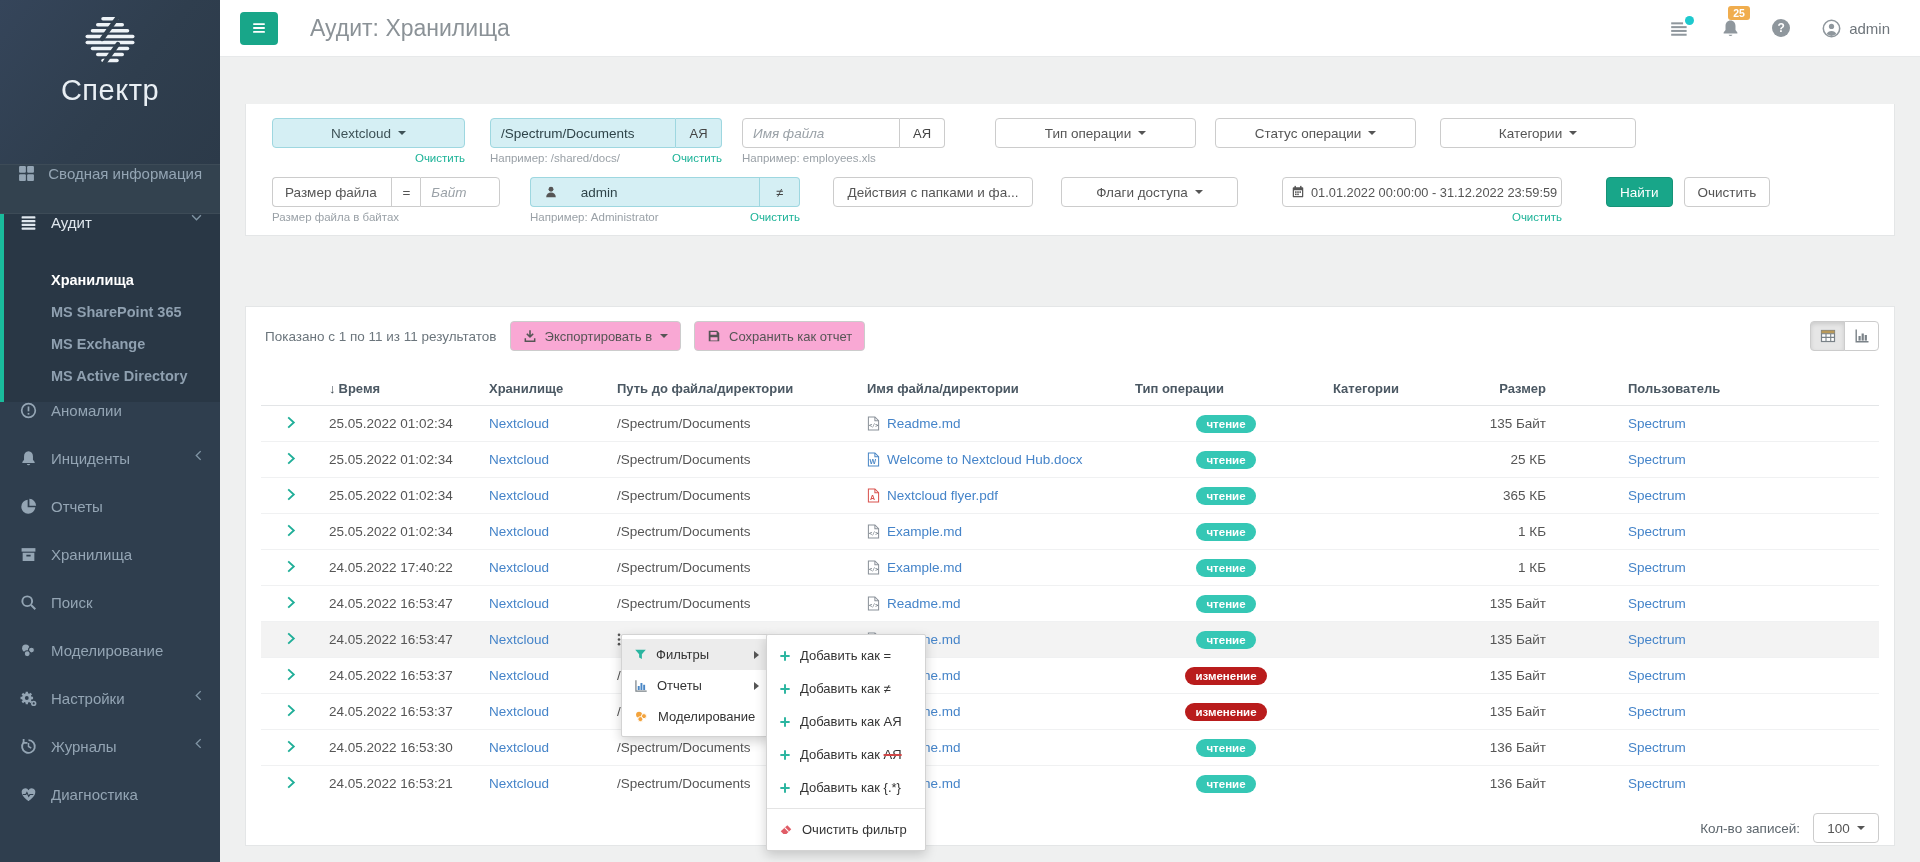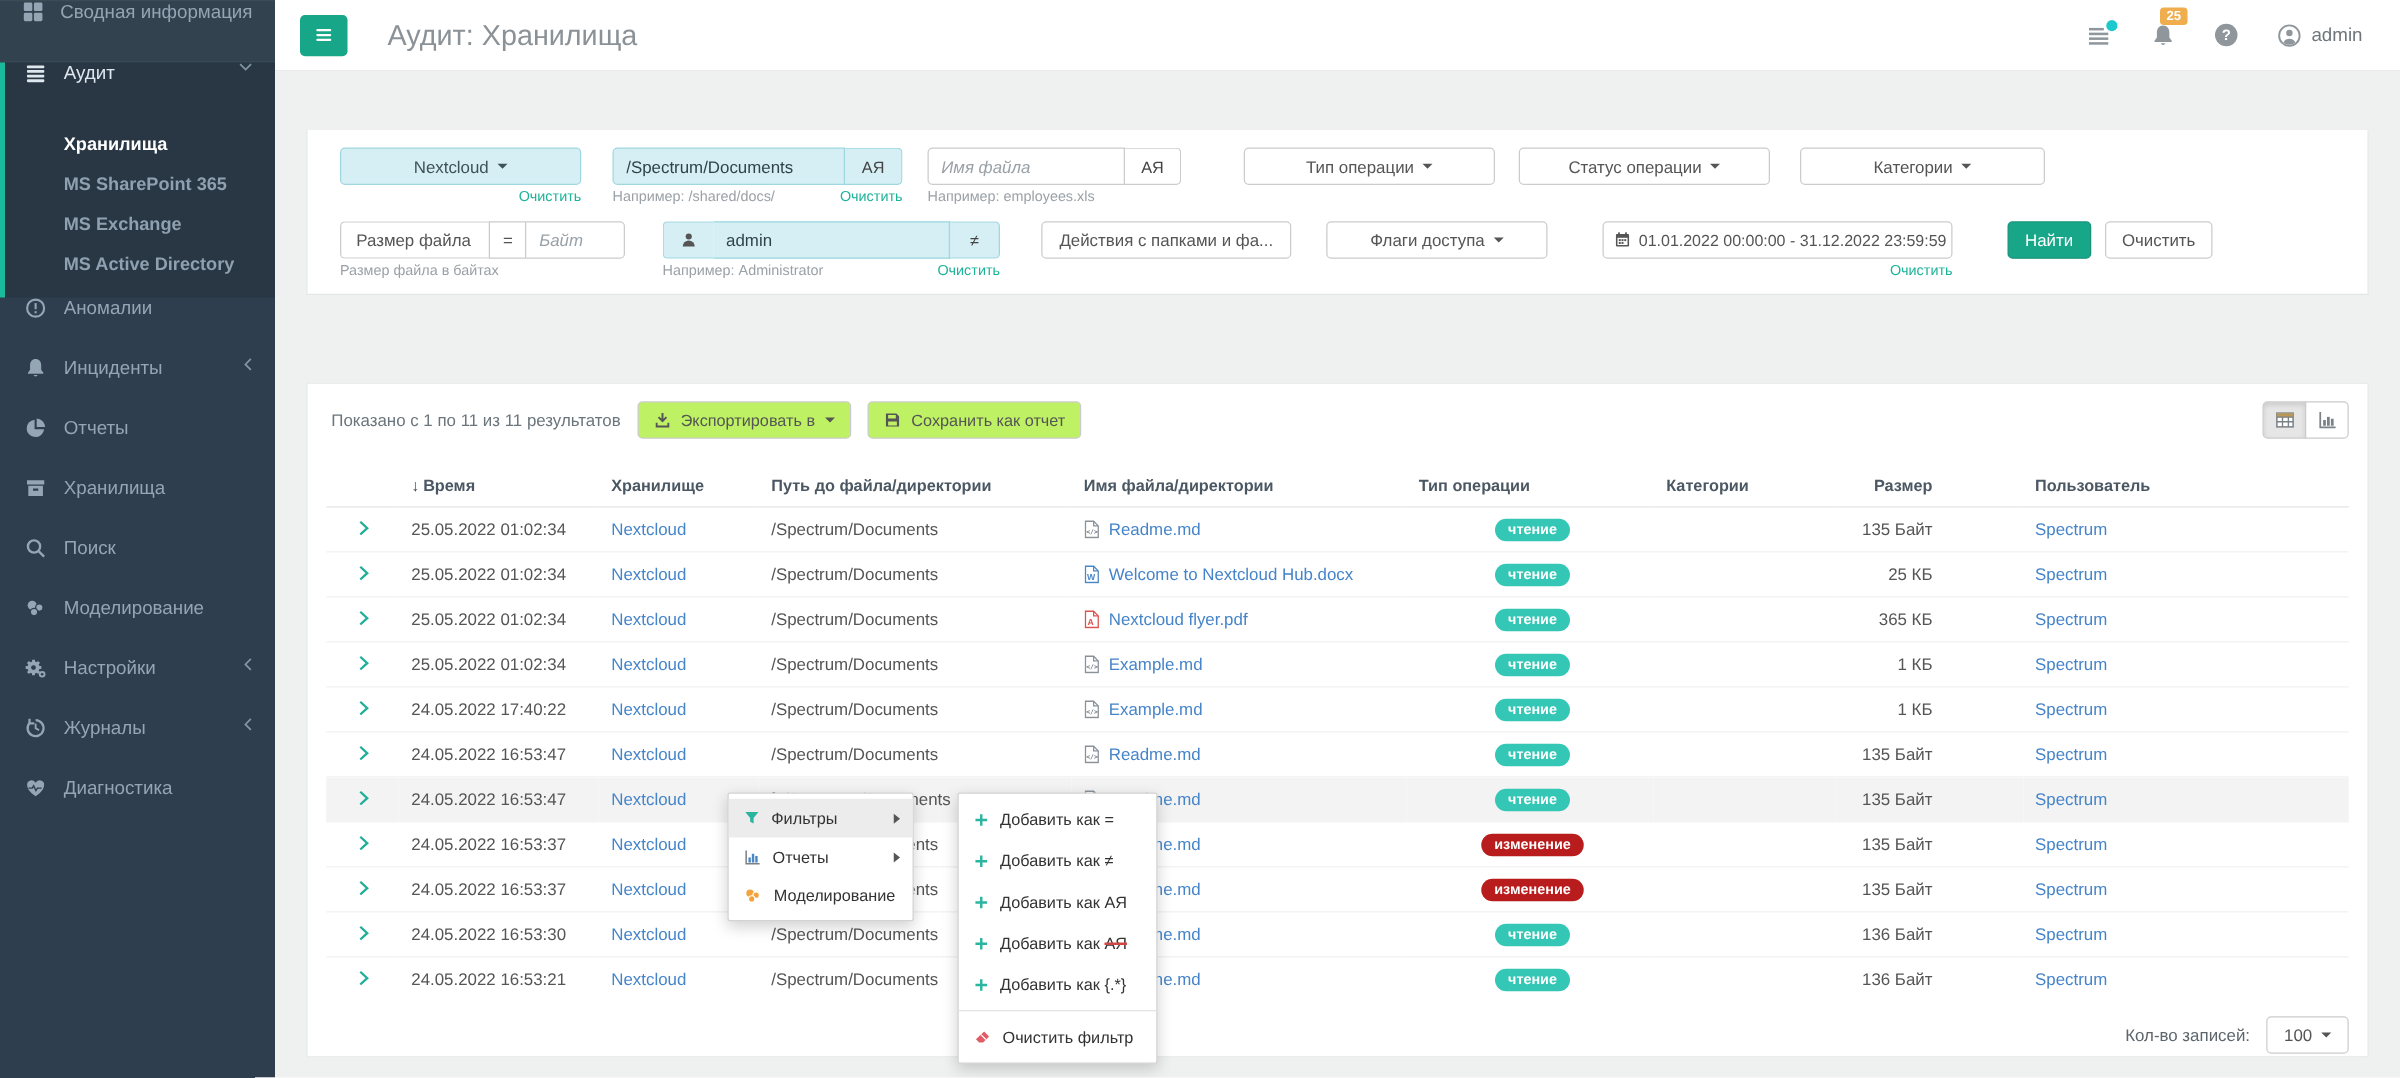--- a/index.html
+++ b/index.html
@@ -60,21 +60,21 @@
   .under{display:flex;font-size:11.5px;color:#9aa1a7;margin-top:4px}
   .clear-link{color:#1db398;margin-left:auto;cursor:pointer;font-size:11.5px}
   .caret{display:inline-block;width:0;height:0;border-left:4px solid transparent;border-right:4px solid transparent;border-top:4px solid currentColor;margin-left:7px}
   .btn-find{height:30px;padding:0 13px;background:#18a689;border:1px solid #169378;border-radius:4px;color:#fff;font-size:13.5px;font-family:inherit;cursor:pointer}
   .btn-clear{height:30px;padding:0 13px;background:#fff;border:1px solid #ccc;border-radius:4px;color:#555;font-size:13.5px;font-family:inherit;cursor:pointer}
 
   
   .results-card{position:absolute;left:245px;top:306px;width:1650px;height:540px;box-sizing:border-box;background:#fff;border:1px solid #e4e6e7;padding:14px 15px}
   .toolbar{display:flex;align-items:center}
   .summary{font-size:13.5px;color:#6b757c;margin-left:4px}
-  .tbtn{height:30px;border:1px solid #ccc;border-radius:4px;background:#bef264;font-size:13px;color:#555;display:flex;align-items:center;gap:8px;padding:0 12px;margin-left:13px;cursor:pointer;font-family:inherit}
+  .tbtn{height:30px;border:1px solid #ccc;border-radius:4px;background:#f9a8d4;font-size:13px;color:#555;display:flex;align-items:center;gap:8px;padding:0 12px;margin-left:13px;cursor:pointer;font-family:inherit}
   .toggles{margin-left:auto;display:flex}
   .toggle{width:35px;height:30px;box-sizing:border-box;border:1px solid #ccc;background:#fff;display:flex;align-items:center;justify-content:center;cursor:pointer}
   .toggle:first-child{border-radius:4px 0 0 4px}
   .toggle:last-child{border-radius:0 4px 4px 0;margin-left:-1px}
   .toggle.active{background:#e6e6e6;box-shadow:inset 0 2px 4px rgba(0,0,0,.12)}
   table{width:100%;border-collapse:collapse;table-layout:fixed;margin-top:22px}
   th{font-size:13px;color:#4b5863;text-align:left;font-weight:700;padding:8px 6px 9px 10px;border-bottom:1px solid #e3e5e7;white-space:nowrap;overflow:hidden}
   td{font-size:13.5px;color:#555;padding:0 6px 0 10px;height:35px;border-top:1px solid #f0f1f2;white-space:nowrap;overflow:hidden}
   tr:first-child td{border-top:none}
   tr.hl td{background:#f3f3f3}
@@ -89,35 +89,54 @@
   .badge.change{background:#b91c1c}
   .c-op{text-align:center}
   .kebab{display:inline-block;vertical-align:-2px;margin-right:6px;cursor:pointer}
   .sort-ic{font-weight:700;color:#3c474f;margin-right:3px}
   .records{display:flex;align-items:center;justify-content:flex-end;margin-top:12px}
   .rec-lbl{font-size:13.5px;color:#5d666d}
   .rec-sel{width:66px;height:30px;box-sizing:border-box;margin-left:13px;border:1px solid #ccc;border-radius:4px;background:#fff;display:flex;align-items:center;justify-content:center;color:#555;cursor:pointer}
 
   
   .menu{position:absolute;background:#fff;border:1px solid #d3d3d3;border-radius:2px;box-shadow:0 4px 12px rgba(0,0,0,.18);padding:4px 0;z-index:20;font-size:13px;color:#333}
-  .menu1{left:582px;top:634px;width:147px}
+  .menu1{left:621px;top:634px;width:147px}
   .menu2{left:766px;top:634px;width:158px}
   .m-item{display:flex;align-items:center;gap:9px;padding:8px 12px;position:relative;cursor:pointer;white-space:nowrap}
   .menu2 .m-item{padding:9px 12px}
   .m-item.hl{background:#ececec}
   .sub-arrow{width:0;height:0;border-top:4.5px solid transparent;border-bottom:4.5px solid transparent;border-left:5px solid #555;position:absolute;right:10px}
   .m-div{border-top:1px solid #e4e4e4;margin:4px 0}
   .strike{text-decoration:line-through;text-decoration-color:#cf4646;text-decoration-thickness:2px}
 </style>
 </head>
 <body>
 
 <div class="app">
 
   <aside class="sidebar">
+    <div class="logo">
+      <span class="logo-mark">
+        <svg viewBox="0 0 64 58" width="56" height="51">
+          <g fill="#eef3f7">
+            <rect x="22" y="1" width="20" height="4" rx="2"></rect>
+            <rect x="16" y="7.8" width="32" height="4" rx="2"></rect>
+            <rect x="10" y="14.6" width="44" height="4" rx="2"></rect>
+            <rect x="4" y="21.4" width="56" height="4" rx="2"></rect>
+            <rect x="4" y="28.2" width="56" height="4" rx="2"></rect>
+            <rect x="10" y="35" width="44" height="4" rx="2"></rect>
+            <rect x="16" y="41.8" width="32" height="4" rx="2"></rect>
+            <rect x="22" y="48.6" width="20" height="4" rx="2"></rect>
+          </g>
+          <path d="M41 1 L23 26" stroke="#31404f" stroke-width="5" stroke-linecap="round" fill="none"></path>
+          <path d="M41 32 L23 57" stroke="#31404f" stroke-width="5" stroke-linecap="round" fill="none"></path>
+        </svg>
+      </span>
+      <div class="logo-text">Спектр</div>
+    </div>
     <nav id="side-menu">
         <div class="side-item section">
       <span class="si-icon">
             <svg viewBox="0 0 16 16" width="17" height="17" fill="currentColor">
               <rect x="1" y="1" width="6.4" height="6.4" rx="1"></rect>
               <rect x="8.6" y="1" width="6.4" height="6.4" rx="1"></rect>
               <rect x="1" y="8.6" width="6.4" height="6.4" rx="1"></rect>
               <rect x="8.6" y="8.6" width="6.4" height="6.4" rx="1"></rect>
             </svg>
           </span>

